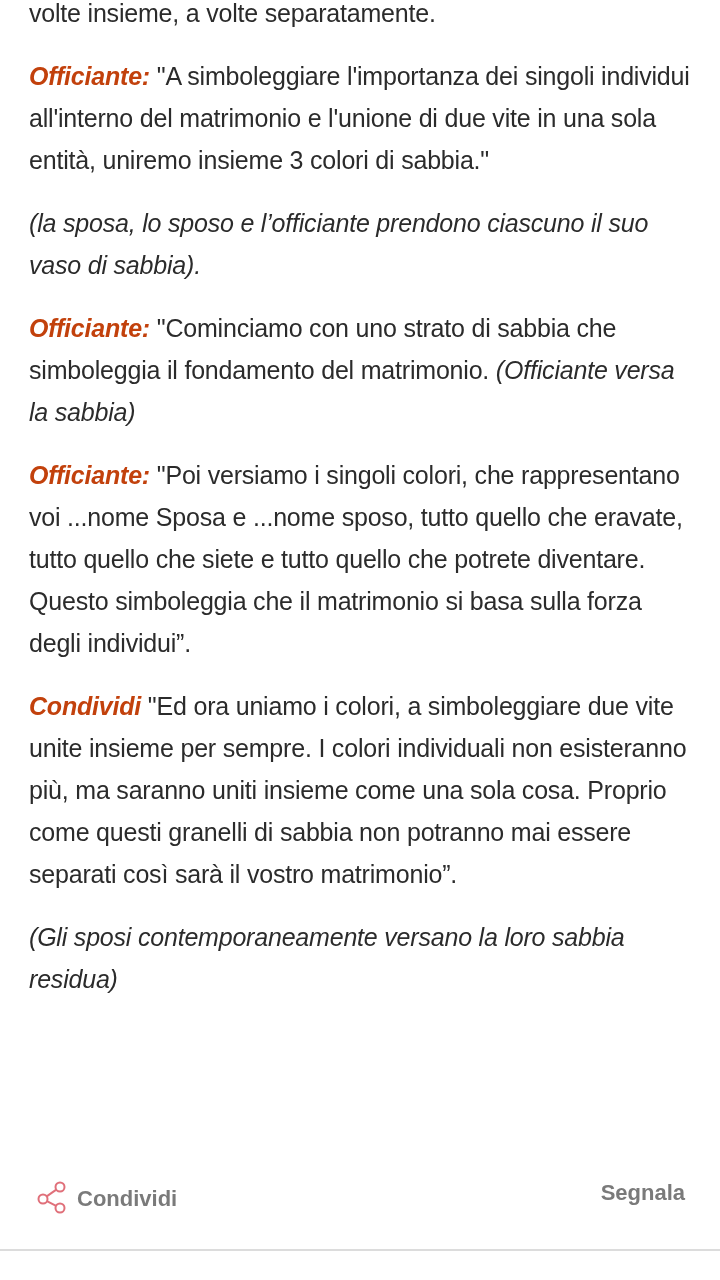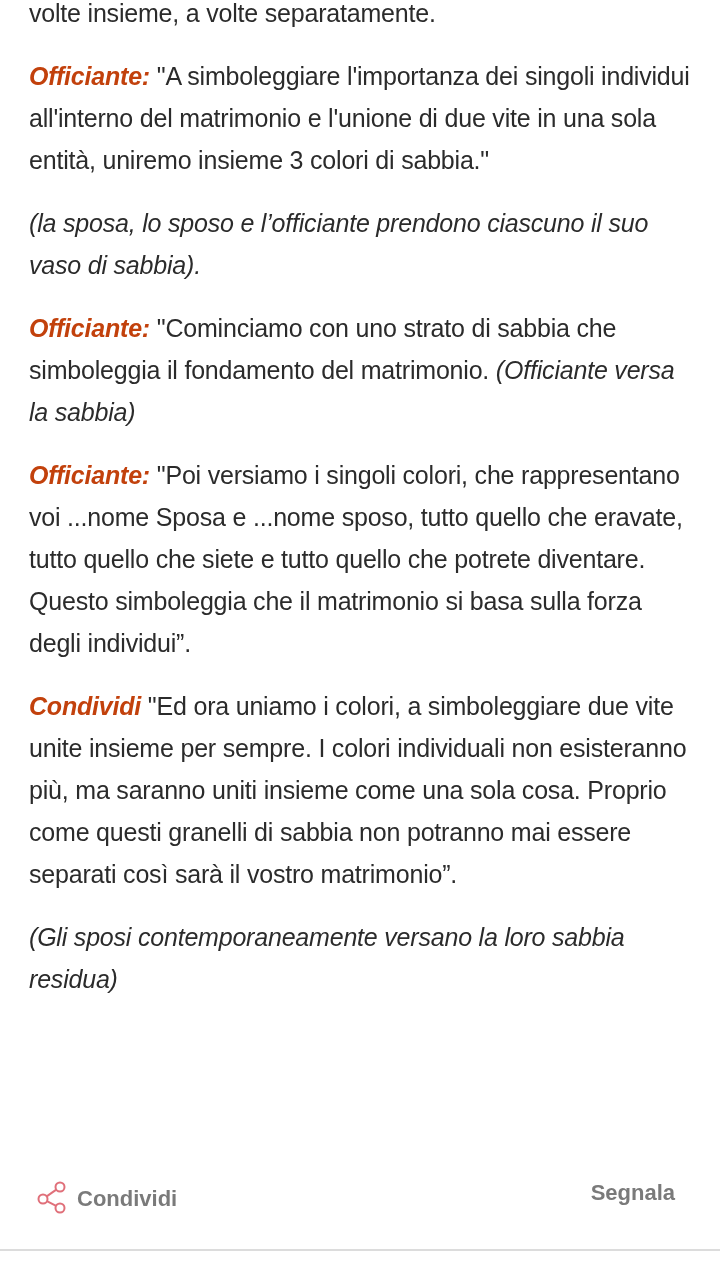--- a/index.html
+++ b/index.html
@@ -44,21 +44,21 @@
       display: flex;
       align-items: center;
       gap: 8px;
       cursor: pointer;
     }
     .share svg { width: 32px; height: 34px; }
     .share-label, .report-label {
       font-size: 22px;
       color: #7a7a7a;
     }
-    .report-label { cursor: pointer; margin-right: 17px; }
+    .report-label { cursor: pointer; margin-right: 7px; }
     .divider {
       position: absolute;
       left: 0;
       right: 0;
       top: 1249px;
       height: 2px;
       background: #dcdcdc;
     }
   </style>
 </head>

